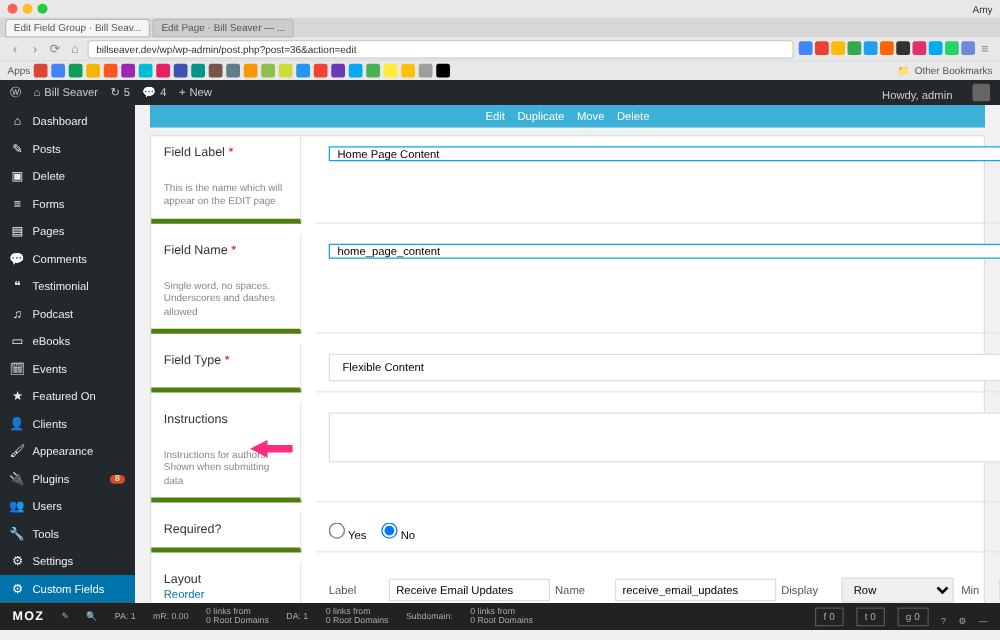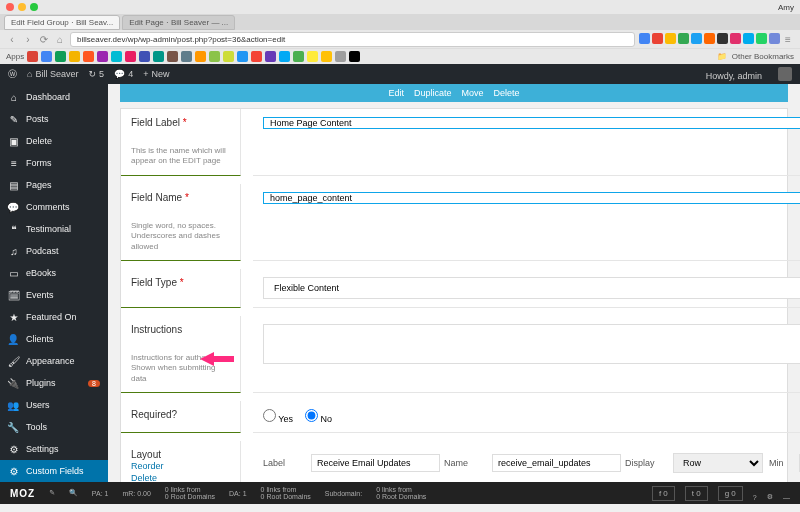--- a/index.html
+++ b/index.html
@@ -24,21 +24,21 @@
 .wp-admin-right{margin-left:auto;display:flex;align-items:flex-end;gap:16px}
 .sidebar{width:108px;background:#23282d;color:#eee;padding:2px 0;overflow:hidden}
 .sb-item{padding:5px 8px;font-size:9px;display:flex;align-items:center;gap:6px;cursor:pointer}
 .sb-item.active{background:#0073aa;color:#fff}
 .sb-icon{width:12px;height:12px;display:inline-flex;align-items:center;justify-content:center;font-size:10px}
 .badge{background:#d54e21;border-radius:8px;padding:0 4px;font-size:7px;color:#fff;margin-left:auto}
 .main{flex:1;background:#f1f1f1;overflow:auto;padding:0 12px 12px}
 .field-bar{background:#3db0d8;color:#fff;padding:4px 8px;margin:0 0 6px;display:flex;gap:10px;font-size:9px;justify-content:center}
 .field-bar span{cursor:pointer}
 .field-grid{display:grid;grid-template-columns:120px 1fr;gap:8px 12px;background:#fff;border:1px solid #ddd;padding:0}
-.fg-left{padding:8px 10px;border-bottom:1px solid #4d7c0f;border-right:1px solid #e5e5e5}
+.fg-left{padding:8px 10px;border-bottom:4px solid #4d7c0f;border-right:1px solid #e5e5e5}
 .fg-right{padding:8px 10px;border-bottom:1px solid #e5e5e5}
 .fg-label{font-size:10px;color:#333;font-weight:500}
 .fg-help{font-size:8px;color:#888;margin-top:18px;line-height:1.3}
 .req{color:#d00}
 .fg-input{width:100%;border:1px solid #0ea5e9;padding:0 6px;font-size:9px;background:#fff}
 .fg-select{width:100%;border:1px solid #ddd;padding:4px 6px;font-size:9px;background:#fff}
 .fg-textarea{width:100%;border:1px solid #ddd;padding:4px;font-size:9px;height:40px}
 .radio-group{display:flex;gap:12px;font-size:9px}
 .layout-links a{display:block;color:#0073aa;font-size:9px;padding:1px 0;cursor:pointer}
 .layout-section{display:flex;flex-direction:row;gap:4px}

